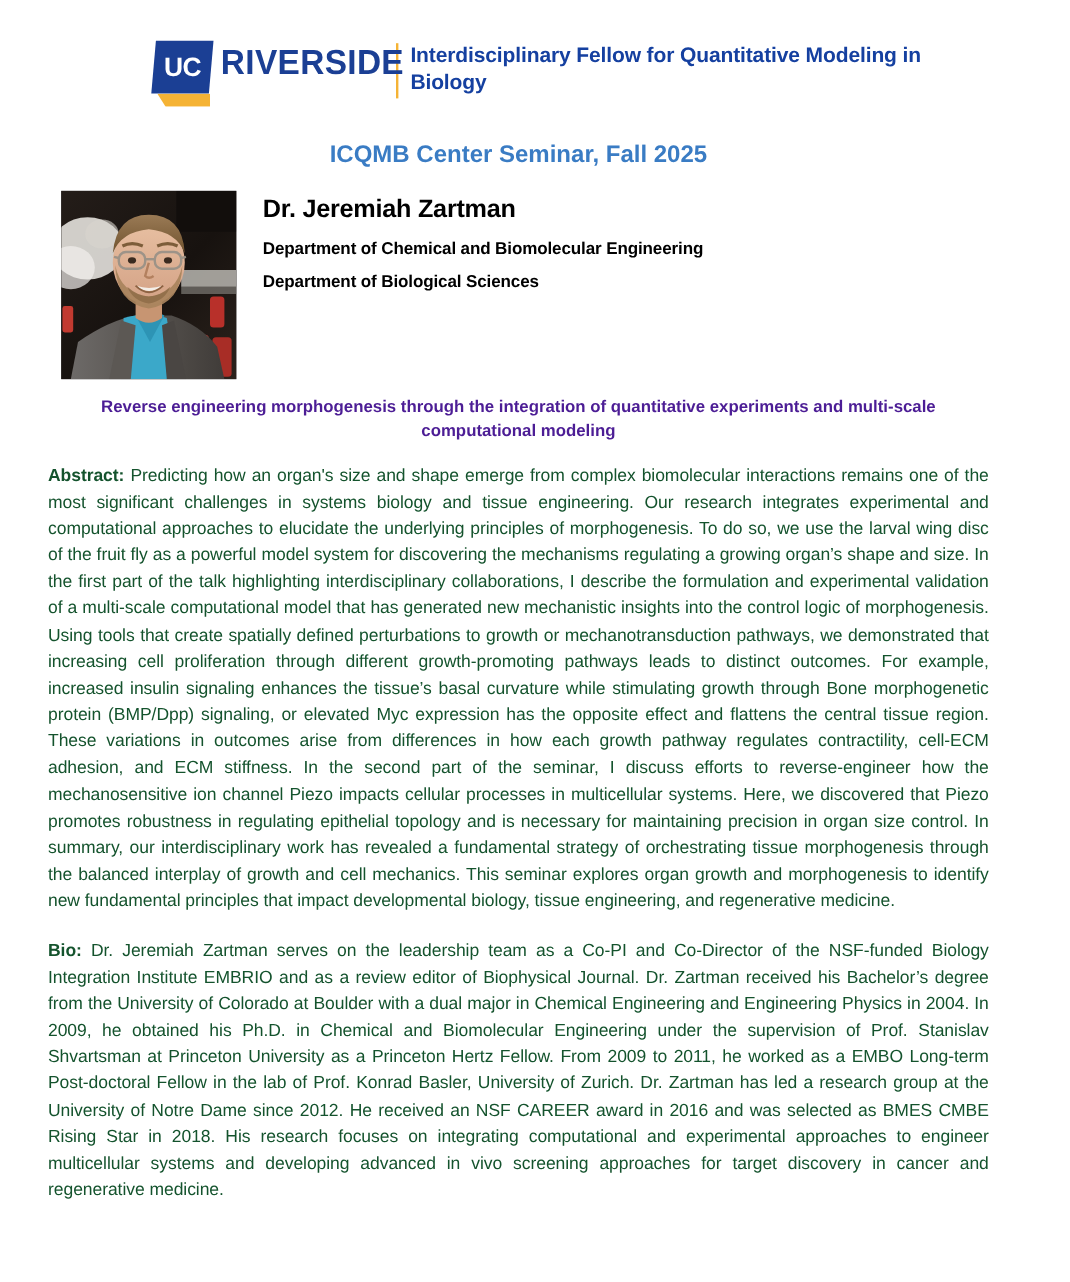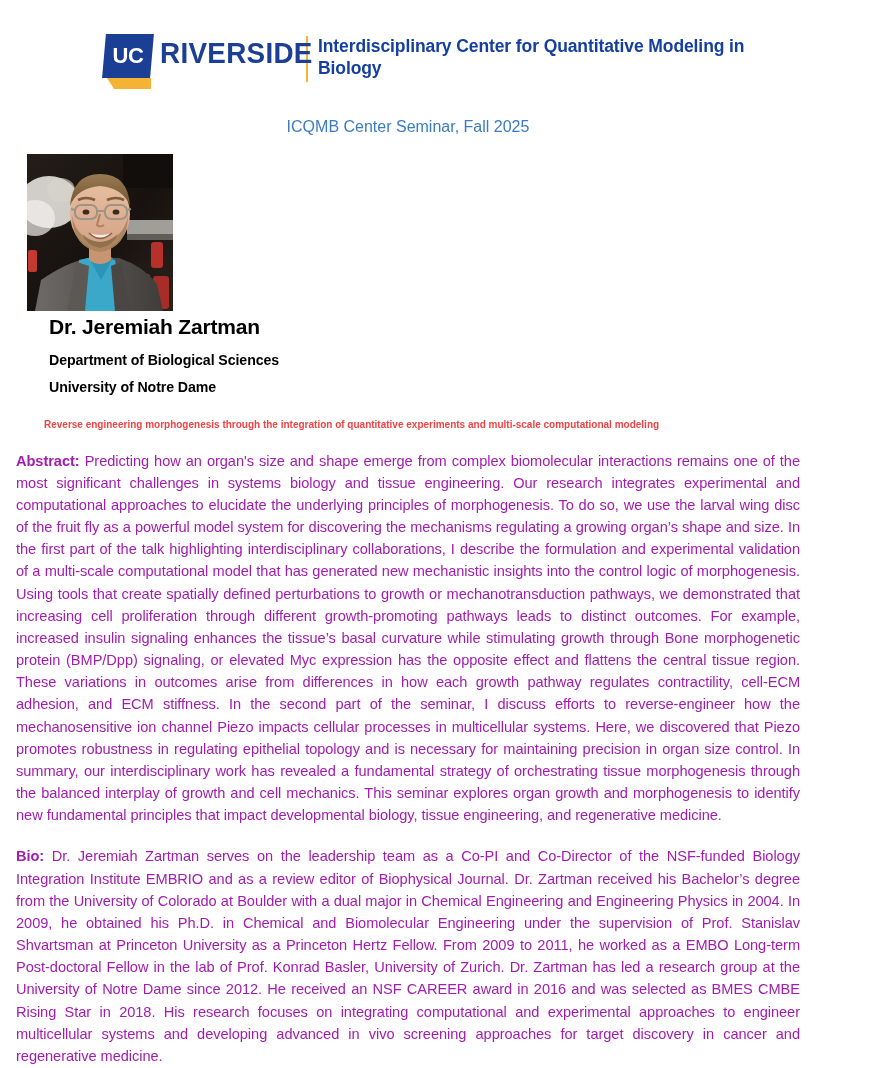--- a/index.html
+++ b/index.html
@@ -13,20 +13,21 @@
     font-family: "Liberation Sans", sans-serif;
     color: #000000;
     overflow: hidden;
   }
   .page {
     width: 816px;
     height: 1068px;
     position: relative;
     box-sizing: border-box;
     padding: 0 16px;
+    margin-left: 24px;
   }
 
   
   .header {
     display: flex;
     align-items: flex-start;
     padding-top: 34px;
     padding-left: 88px;
   }
   .uc-logo {
@@ -95,31 +96,30 @@
     color: #1540a0;
     max-width: 490px;
     padding-top: 1px;
     letter-spacing: -0.1px;
   }
 
   
   .series-line {
     text-align: center;
     color: #3a7cc4;
-    font-size: 16px;
-    font-weight: normal;
+    font-size: 20px;
+    font-weight: bold;
     margin-top: 28px;
   }
 
   
   .speaker-block {
     display: flex;
     margin-top: 18px;
     padding-left: 11px;
-    flex-direction: column;
   }
   .photo {
     width: 146px;
     height: 157px;
     flex: 0 0 auto;
     position: relative;
     overflow: hidden;
     background: #15110f;
   }
   .photo svg { display: block; }
@@ -135,62 +135,62 @@
   }
   .speaker-line {
     font-size: 14.2px;
     font-weight: bold;
     margin-bottom: 11px;
     letter-spacing: -0.1px;
   }
 
   
   .talk-title {
-    text-align: left;
-    color: #ef4444;
-    font-size: 10px;
+    text-align: center;
+    color: #4c1d95;
+    font-size: 14px;
     font-weight: bold;
     line-height: 1.45;
     margin-top: 12px;
     padding: 0 28px;
   }
   .talk-when {
     text-align: center;
     font-size: 14.2px;
     font-weight: bold;
     margin-top: 14px;
     color: #000000;
   }
 
   
   .body-text {
     text-align: justify;
     font-size: 14.6px;
     line-height: 1.52;
     margin-top: 17px;
-    color: #a21caf;
+    color: #14532d;
     letter-spacing: -0.05px;
   }
   .body-text.bio { margin-top: 19px; }
   .lead { font-weight: bold; }
 </style>
 </head>
 <body>
 
 <div class="page">
 
   <div class="header">
     <div class="uc-logo">
       <div class="uc-badge"></div>
       <div class="uc-badge-text">UC</div>
       <div class="uc-gold"></div>
       <div class="uc-word">RIVERSIDE</div>
     </div>
     <div class="uc-divider"></div>
-    <div class="center-name">Interdisciplinary Center for Quantitative Modeling in Biology</div>
+    <div class="center-name">Interdisciplinary Fellow for Quantitative Modeling in Biology</div>
   </div>
 
   <div class="series-line">ICQMB Center Seminar, Fall 2025</div>
 
   <div class="speaker-block">
     <div class="photo">
       <svg width="146" height="157" viewBox="0 0 146 157">
         <defs>
           <linearGradient id="bgGrad" x1="0" y1="0" x2="1" y2="1">
             <stop offset="0%" stop-color="#241d19"></stop>
@@ -258,22 +258,22 @@
         <path d="M80 46 Q89 42 97 46" stroke="#7d5d3a" stroke-width="2.6" fill="none"></path>
 
         <path d="M73 60 L70 71 Q73 74 77 71" stroke="#b3805f" stroke-width="2" fill="none"></path>
 
         <path d="M62 79 Q73 88 85 79 Q73 83 62 79 Z" fill="#f3eee8"></path>
         <path d="M62 79 Q73 90 85 79" stroke="#8d6242" stroke-width="1.6" fill="none"></path>
       </svg>
     </div>
     <div class="speaker-info">
       <div class="speaker-name">Dr. Jeremiah Zartman</div>
+      <div class="speaker-line">Department of Chemical and Biomolecular Engineering</div>
       <div class="speaker-line">Department of Biological Sciences</div>
-      <div class="speaker-line">University of Notre Dame</div>
     </div>
   </div>
 
   <div class="talk-title">Reverse engineering morphogenesis through the integration of quantitative experiments and multi-scale computational modeling</div>
 
   <div class="body-text"><span class="lead">Abstract:</span><span> Predicting how an organ's size and shape emerge from complex biomolecular interactions remains one of the most significant challenges in systems biology and tissue engineering. Our research integrates experimental and computational approaches to elucidate the underlying principles of morphogenesis. To do so, we use the larval wing disc of the fruit fly as a powerful model system for discovering the mechanisms regulating a growing organ’s shape and size. In the first part of the talk highlighting interdisciplinary collaborations, I describe the formulation and experimental validation of a multi-scale computational model that has generated new mechanistic insights into the control logic of morphogenesis. Using tools that create spatially defined perturbations to growth or mechanotransduction pathways, we demonstrated that increasing cell proliferation through different growth-promoting pathways leads to distinct outcomes. For example, increased insulin signaling enhances the tissue’s basal curvature while stimulating growth through Bone morphogenetic protein (BMP/Dpp) signaling, or elevated Myc expression has the opposite effect and flattens the central tissue region. These variations in outcomes arise from differences in how each growth pathway regulates contractility, cell-ECM adhesion, and ECM stiffness. In the second part of the seminar, I discuss efforts to reverse-engineer how the mechanosensitive ion channel Piezo impacts cellular processes in multicellular systems. Here, we discovered that Piezo promotes robustness in regulating epithelial topology and is necessary for maintaining precision in organ size control. In summary, our interdisciplinary work has revealed a fundamental strategy of orchestrating tissue morphogenesis through the balanced interplay of growth and cell mechanics. This seminar explores organ growth and morphogenesis to identify new fundamental principles that impact developmental biology, tissue engineering, and regenerative medicine.</span></div>
 
   <div class="body-text bio"><span class="lead">Bio:</span><span> Dr. Jeremiah Zartman serves on the leadership team as a Co-PI and Co-Director of the NSF-funded Biology Integration Institute EMBRIO and as a review editor of Biophysical Journal. Dr. Zartman received his Bachelor’s degree from the University of Colorado at Boulder with a dual major in Chemical Engineering and Engineering Physics in 2004. In 2009, he obtained his Ph.D. in Chemical and Biomolecular Engineering under the supervision of Prof. Stanislav Shvartsman at Princeton University as a Princeton Hertz Fellow. From 2009 to 2011, he worked as a EMBO Long-term Post-doctoral Fellow in the lab of Prof. Konrad Basler, University of Zurich. Dr. Zartman has led a research group at the University of Notre Dame since 2012. He received an NSF CAREER award in 2016 and was selected as BMES CMBE Rising Star in 2018. His research focuses on integrating computational and experimental approaches to engineer multicellular systems and developing advanced in vivo screening approaches for target discovery in cancer and regenerative medicine.</span></div>
 
 </div>

